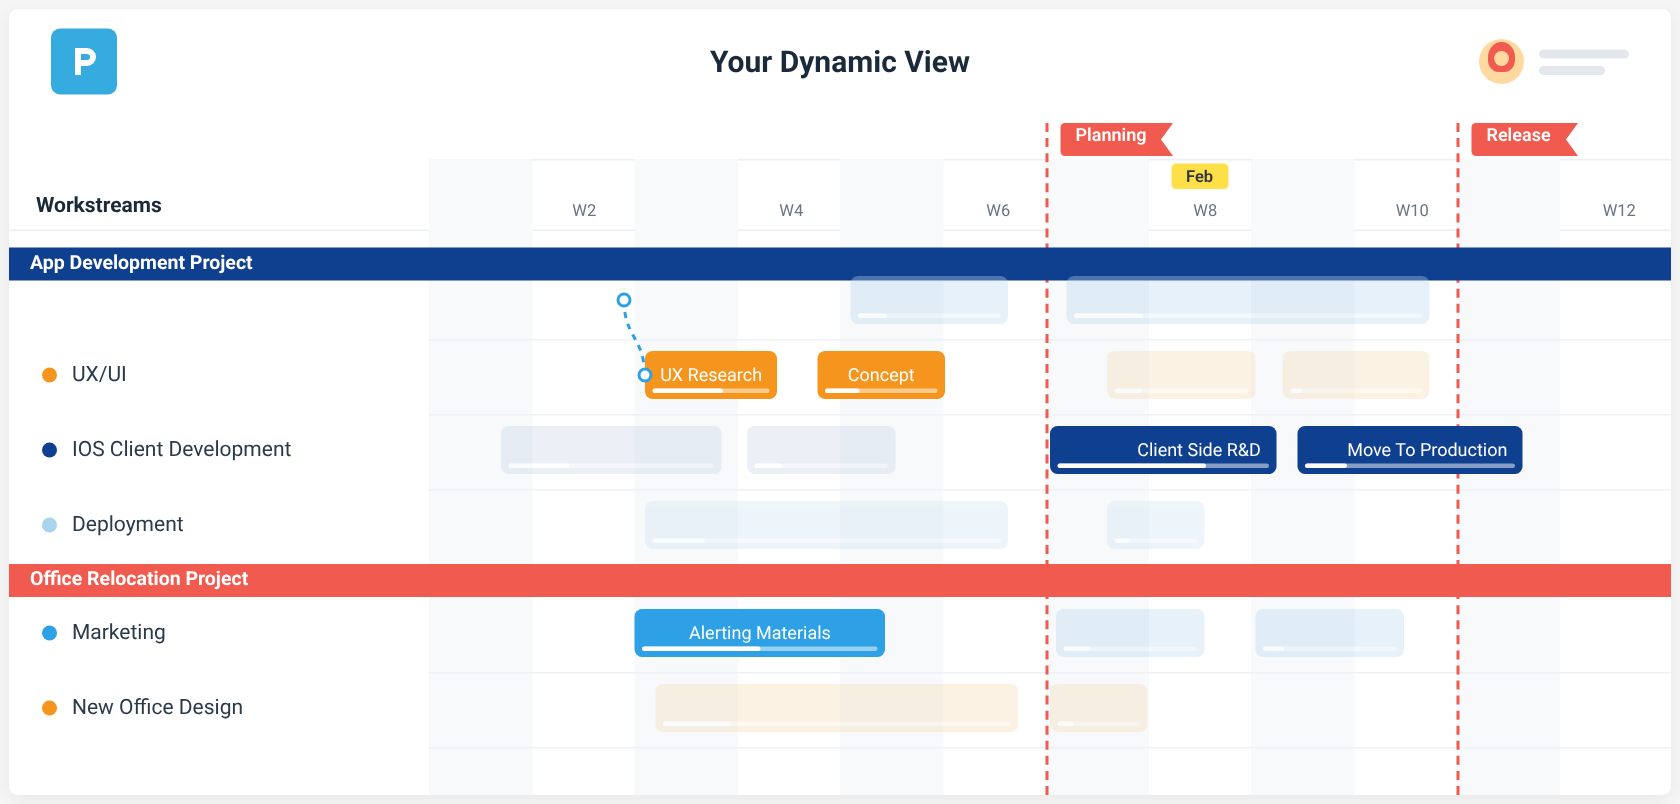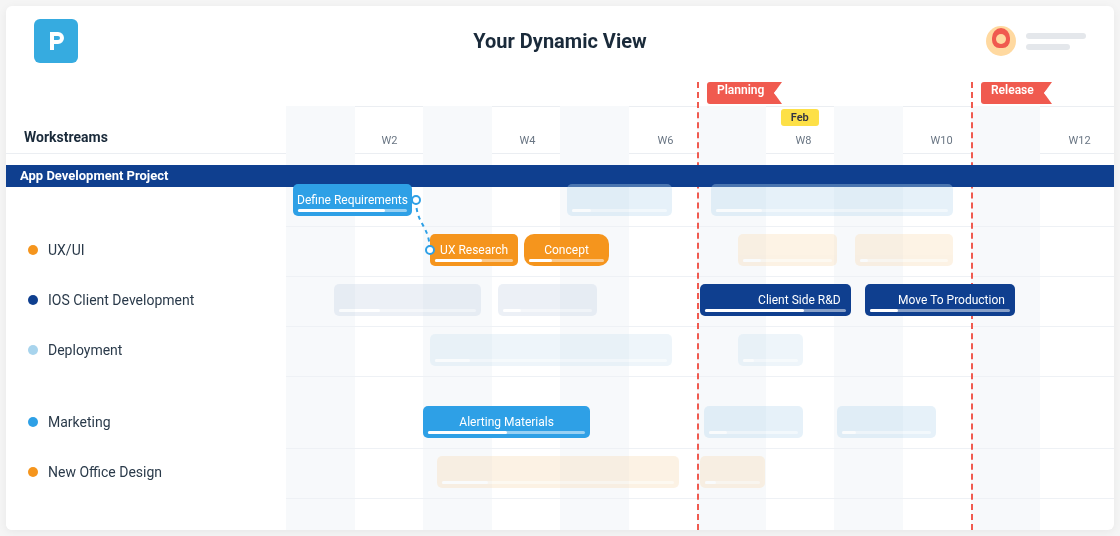--- a/index.html
+++ b/index.html
@@ -251,40 +251,36 @@
 
     <div class="col-bg" style="left: 0px; width: 68.5px;"></div>
         <div class="col-bg" style="left: 137px; width: 68.5px;"></div>
         <div class="col-bg" style="left: 274px; width: 68.5px;"></div>
         <div class="col-bg" style="left: 411px; width: 68.5px;"></div>
         <div class="col-bg" style="left: 548px; width: 68.5px;"></div>
         <div class="col-bg" style="left: 685px; width: 68.5px;"></div>
         <div class="milestone-line" style="left: 411px;"></div>
         <div class="milestone-line" style="left: 685px;"></div>
         <div class="section-band band-blue" style="top: 59px;">App Development Project</div>
-        <div class="task c-blue" style="top: 78px; left: 6.85px; width: 119.3px;">
-          <span>Define Requirements</span>
-          <div class="prog" style="--p: 80%;"></div>
-        </div>
         <div class="task c-blue-l ghost" style="top: 78px; left: 280.85px; width: 105.6px;">
           <div class="prog" style="--p: 20%;"></div>
         </div>
         <div class="task c-blue-l ghost" style="top: 78px; left: 424.7px; width: 242.6px;">
           <div class="prog" style="--p: 20%;"></div>
         </div>
         <div class="row-line" style="top: 120px;"></div>
         <div class="ws-label" style="top: 120px;">
           <span class="dot" style="background: rgb(245, 149, 29);"></span>
           <span>UX/UI</span>
         </div>
         <div class="task c-orange" style="top: 128px; left: 143.85px; width: 88.475px;">
           <span>UX Research</span>
           <div class="prog" style="--p: 60%;"></div>
         </div>
-        <div class="task c-orange" style="top: 128px; left: 238px; width: 85.05px; border-radius: 10px;">
+        <div class="task c-orange" style="top: 128px; left: 259px; width: 85.05px;">
           <span>Concept</span>
           <div class="prog" style="--p: 30%;"></div>
         </div>
         <div class="task c-orange-l ghost" style="top: 128px; left: 452.1px; width: 98.75px;">
           <div class="prog" style="--p: 20%;"></div>
         </div>
         <div class="task c-orange-l ghost" style="top: 128px; left: 568.55px; width: 98.75px;">
           <div class="prog" style="--p: 10%;"></div>
         </div>
         <div class="row-line" style="top: 170px;"></div>
@@ -311,20 +307,21 @@
           <span class="dot" style="background: rgb(168, 212, 237);"></span>
           <span>Deployment</span>
         </div>
         <div class="task c-cyan-l ghost" style="top: 228px; left: 143.85px; width: 242.6px;">
           <div class="prog" style="--p: 15%;"></div>
         </div>
         <div class="task c-cyan-l ghost" style="top: 228px; left: 452.1px; width: 64.5px;">
           <div class="prog" style="--p: 20%;"></div>
         </div>
         <div class="row-line" style="top: 270px;"></div>
+        <div class="section-band band-red" style="top: 270px;">Office Relocation Project</div>
         <div class="ws-label" style="top: 292px;">
           <span class="dot" style="background: rgb(46, 160, 230);"></span>
           <span>Marketing</span>
         </div>
         <div class="task c-blue" style="top: 300px; left: 137px; width: 167.25px;">
           <span>Alerting Materials</span>
           <div class="prog" style="--p: 50%;"></div>
         </div>
         <div class="task c-blue-l ghost" style="top: 300px; left: 417.85px; width: 98.75px;">
           <div class="prog" style="--p: 20%;"></div>

